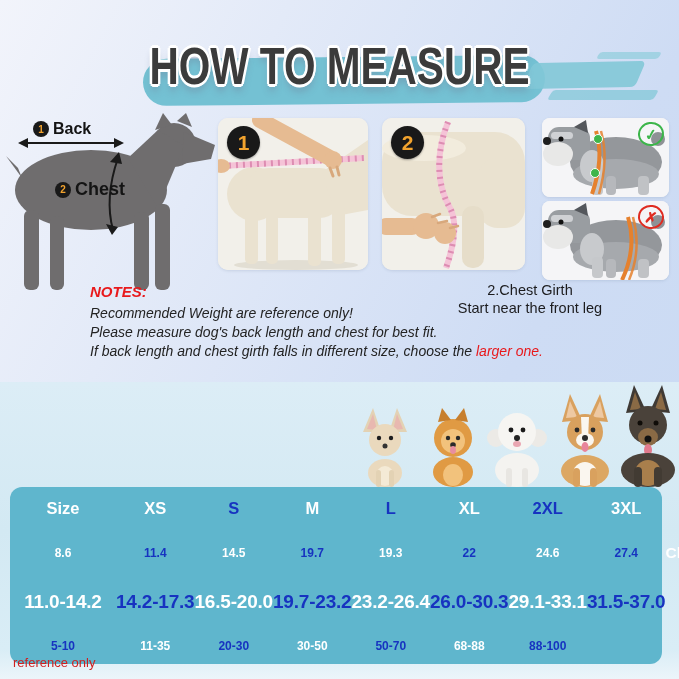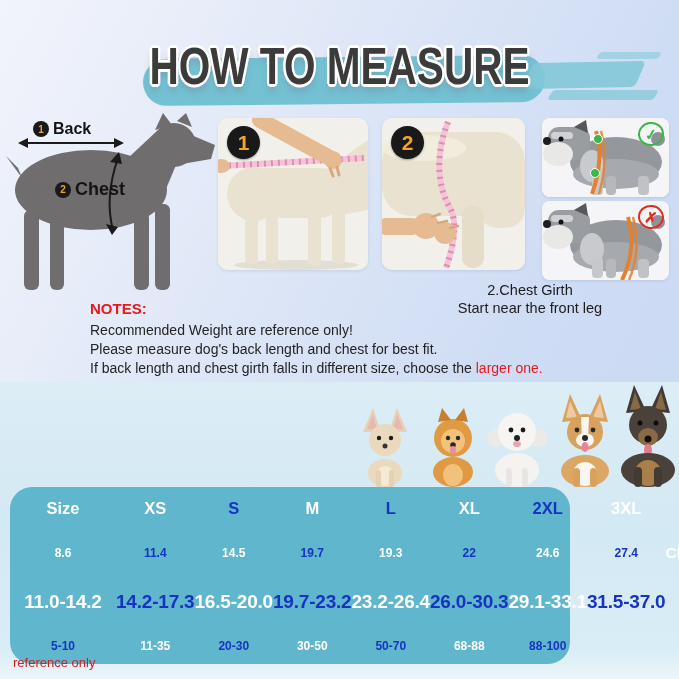--- a/index.html
+++ b/index.html
@@ -54,27 +54,27 @@
     border:2px solid currentColor; border-radius:50%;
     display:flex; align-items:center; justify-content:center;
     font-size:15px; font-weight:bold; line-height:1; }
   .mark.ok { color:#3cb54a; transform:rotate(-8deg); }
   .mark.no { color:#df2b20; transform:rotate(8deg); }
   
   .caption { position:absolute; text-align:center; color:#1c1c1e;
     font-size:14.5px; line-height:18px; }
   #cap1 { left:223px; top:281px; width:170px; }
   #cap2 { left:435px; top:281px; width:190px; }
-  #notes { position:absolute; left:90px; top:299px; font-size:14px; color:#232323;
-    line-height:19px; }
+  #notes { position:absolute; left:90px; top:282px; font-size:14px; color:#232323;
+    line-height:19px;font-style:italic; }
   .notes-heading { color:#e8191c; font-weight:bold; font-size:15px; margin-bottom:3px; }
   .red { color:#e8191c;margin-top:44px; }
   
-  #size-panel { position:absolute; left:10px; top:487px; width:560px; height:177px;
-    background:#5fb6cd; border-radius:22px; }
+  #size-panel { position:absolute; left:10px; top:487px; width:652px; height:177px;
+    background:#5fb6cd; border-radius:12px; }
   .size-grid { display:grid; width:100%; height:100%;
     grid-template-columns:106px repeat(8,1fr);
     grid-template-rows:43px 46px 52px 36px; align-items:center; }
   .cell { text-align:center; font-weight:bold; font-size:12px; white-space:pre; }
   .cell.hdr { font-size:16.5px; }
   .cell.lbl { font-size:15.5px; }
   .cell.sm  { font-size:19px; letter-spacing:-.2px; }
   .cw { color:#ffffff; }
   .cb { color:#1733c0; }
   #footnote { position:absolute; left:13px; top:655px; color:#d01f1f; font-size:13px; }

